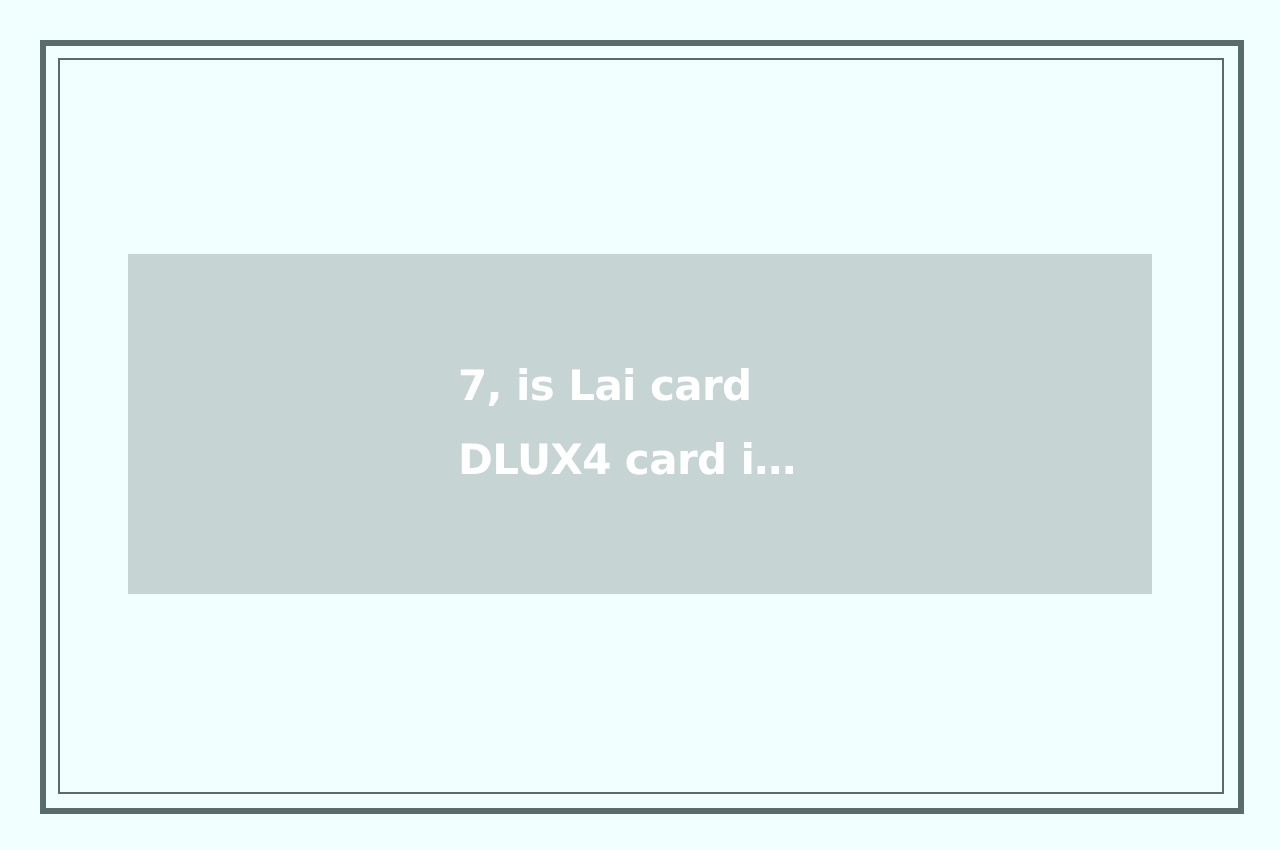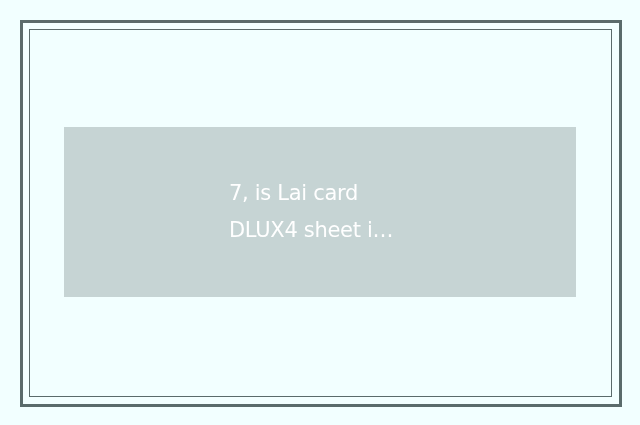--- a/index.html
+++ b/index.html
@@ -34,36 +34,36 @@
       width: 512px;
       height: 170px;
       background: #c6d4d4;
     }
     .card-text {
       position: absolute;
       left: 165px;
       top: 48px;
       width: 190px;
       font-family: "DejaVu Sans", sans-serif;
-      font-weight: normal;
+      font-weight: bold;
       font-size: 21px;
       line-height: 37px;
       color: #ffffff;
       letter-spacing: -0.3px;
     }
     .card-text span {
       display: block;
       white-space: nowrap;
       overflow: hidden;
     }
   </style>
 </head>
 <body>
 
 <div class="frame-outer"></div>
 <div class="frame-inner"></div>
 
 <div class="card">
   <div class="card-text">
     <span>7, is Lai card</span>
-    <span>DLUX4 sheet i…</span>
+    <span>DLUX4 card i…</span>
   </div>
 </div>
 
 </body></html>

